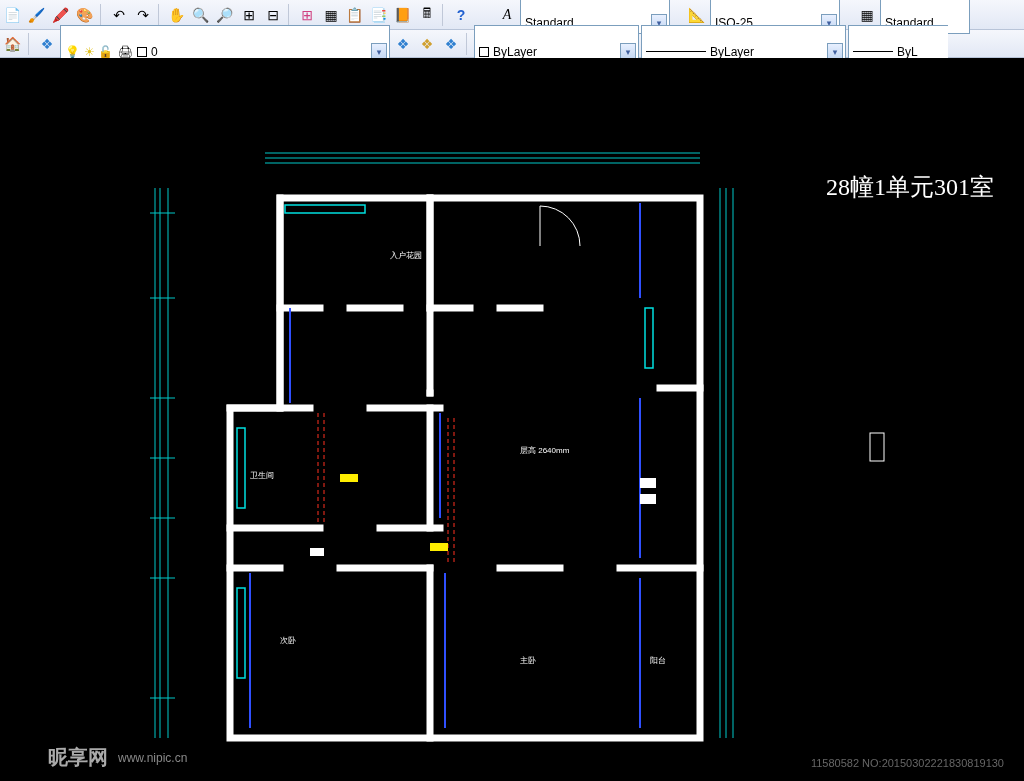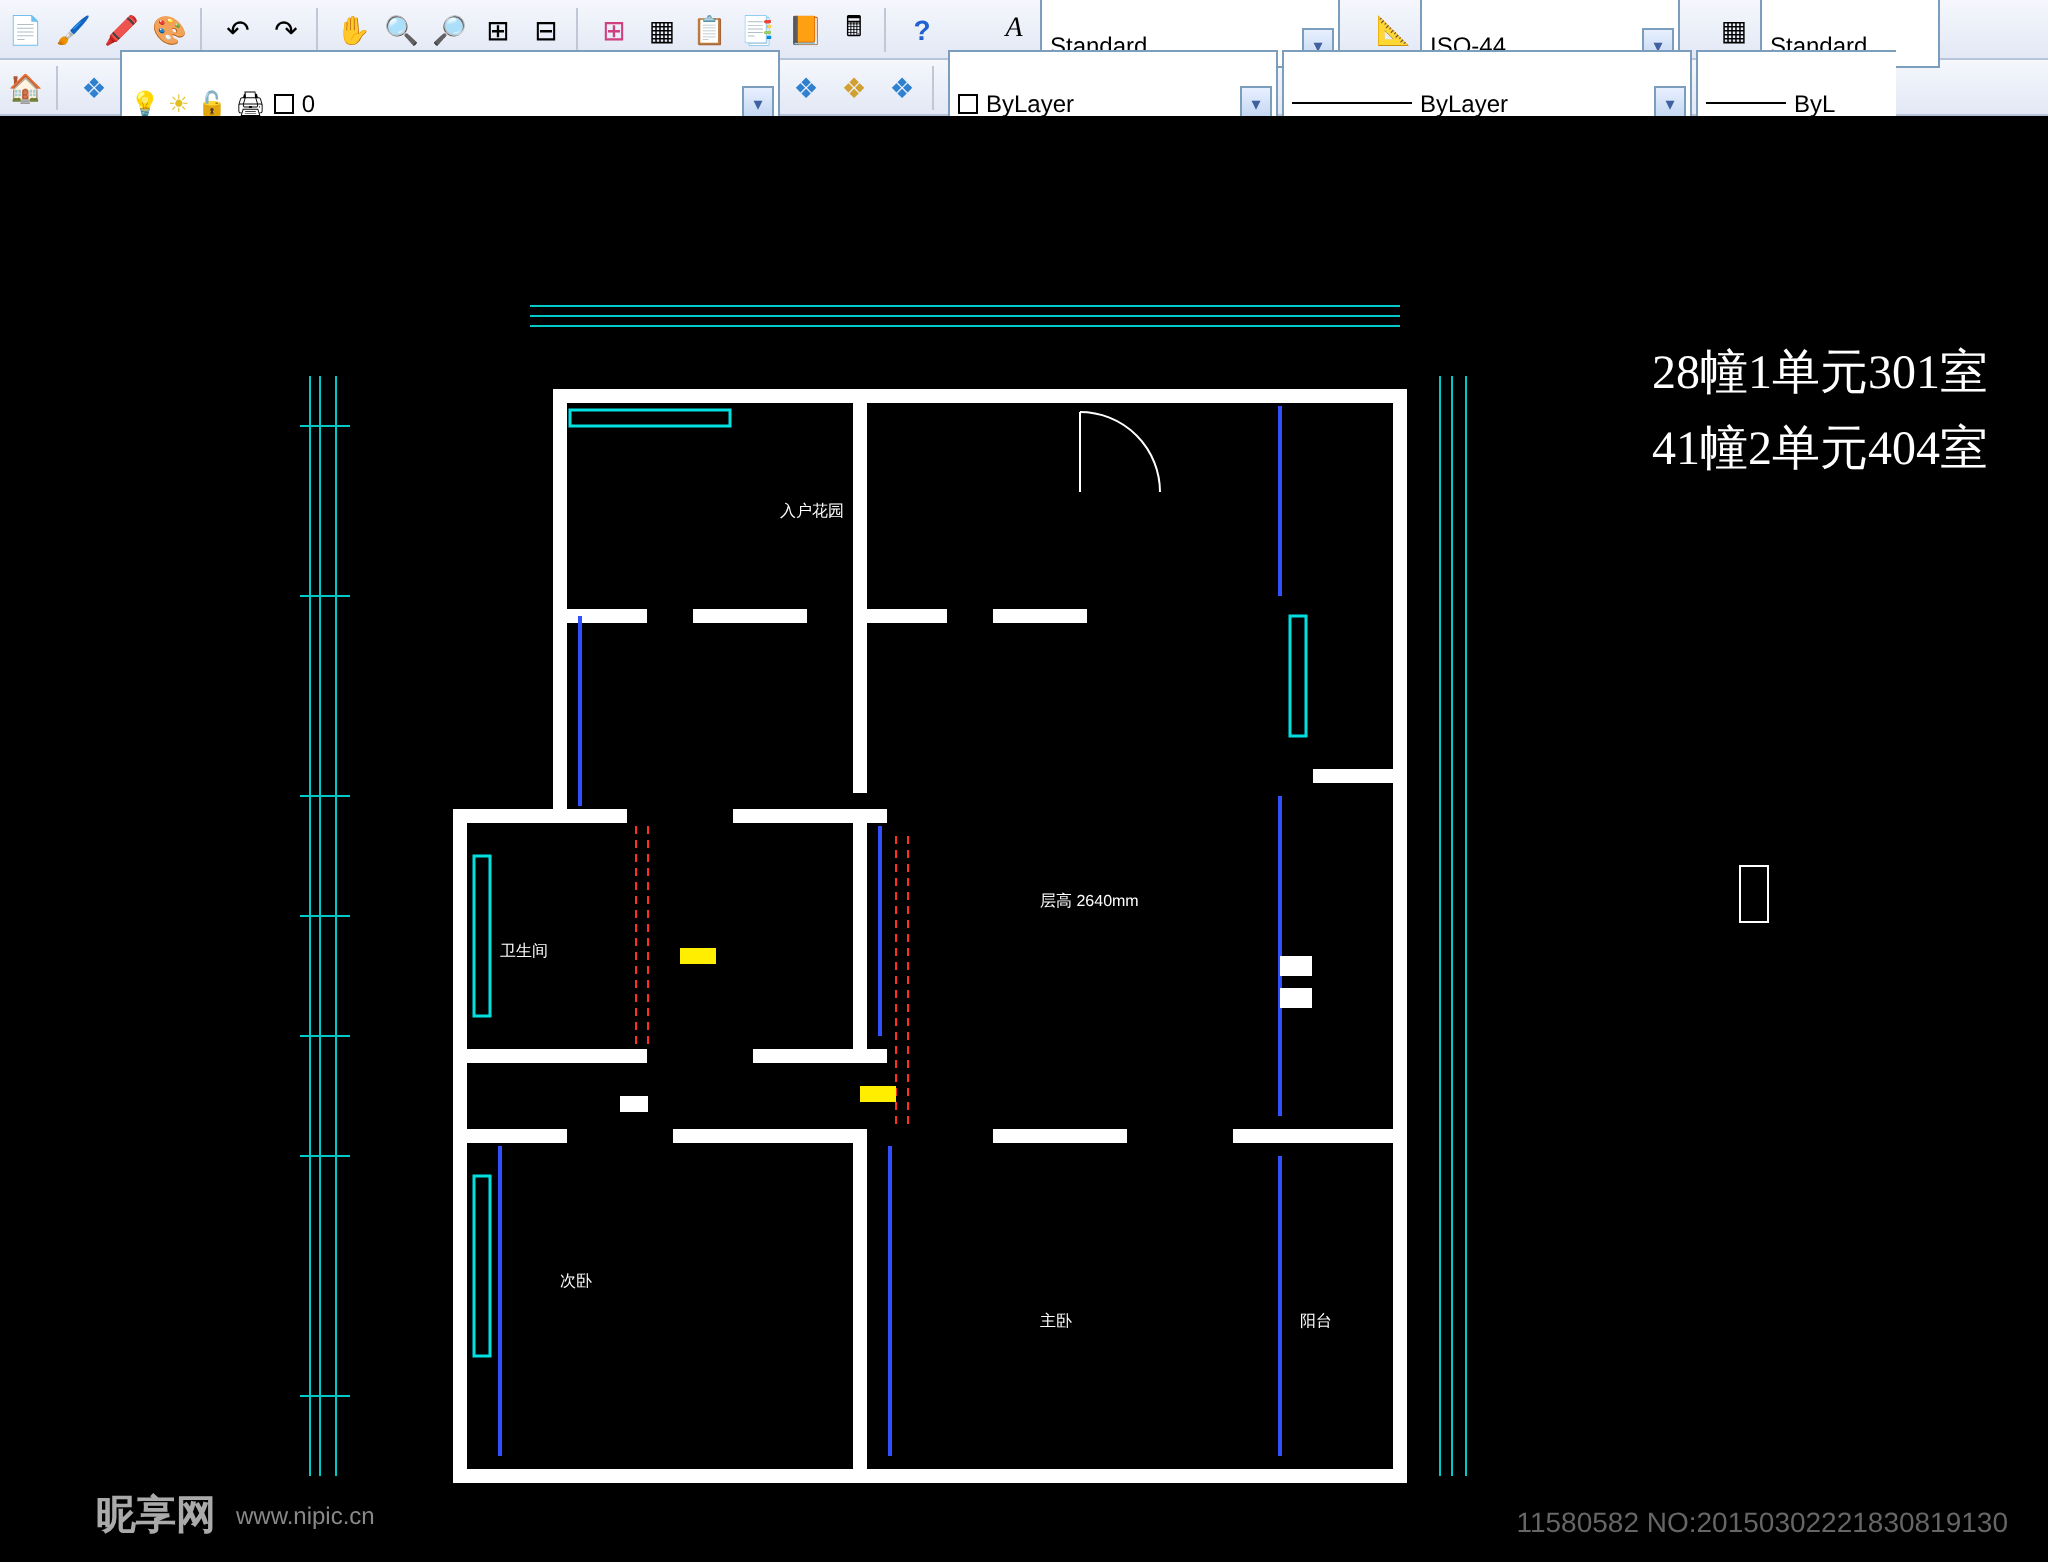--- a/index.html
+++ b/index.html
@@ -14,21 +14,21 @@
 .sq { width: 10px; height: 10px; border: 1px solid #000; display: inline-block; }
 .line-sample { width: 60px; height: 1px; background: #000; display: inline-block; }
 
 .canvas { position: absolute; top: 58px; left: 0; right: 0; bottom: 0; background: #000; }
 .drawing { position: absolute; inset: 0; }
 
 .side-text { position: absolute; right: 30px; top: 110px; color: #fff; font-size: 24px; font-family: "SimSun", serif; line-height: 1.6; text-align: left; margin-left: 40px; }
 
 .watermark { position: absolute; left: 20px; bottom: 10px; color: #888; font-size: 12px; display: flex; align-items: center; gap: 10px; }
 .watermark .logo { color: #aaa; font-size: 20px; font-weight: bold; font-family: "Microsoft YaHei"; padding-left: 28px; }
-.meta { position: absolute; right: 20px; bottom: 12px; color: #666; font-size: 14px; font-family: Arial; }
+.meta { position: absolute; right: 20px; bottom: 12px; color: #666; font-size: 11px; font-family: Arial; }
 
 svg text { fill: #fff; font-size: 8px; }
 </style>
 </head>
 <body>
 
 <div class="toolbar-row">
   <div class="icon-btn">📄</div>
   <div class="icon-btn">🖌️</div>
   <div class="icon-btn">🖍️</div>
@@ -54,21 +54,21 @@
   <div style="flex:0 0 20px"></div>
   <div class="icon-btn" style="font-style:italic;font-family:serif">A</div>
   <div class="dropdown" style="width:150px">
     <span>Standard</span>
     <div style="flex:1"></div>
     <div class="dd-arrow">▾</div>
   </div>
   <div style="flex:0 0 12px"></div>
   <div class="icon-btn">📐</div>
   <div class="dropdown" style="width:130px">
-    <span>ISO-44</span>
+    <span>ISO-25</span>
     <div style="flex:1"></div>
     <div class="dd-arrow">▾</div>
   </div>
   <div style="flex:0 0 12px"></div>
   <div class="icon-btn">▦</div>
   <div class="dropdown" style="width:90px">
     <span>Standard</span>
   </div>
 </div>
 
@@ -209,21 +209,20 @@
     <text x="390" y="200">入户花园</text>
     <text x="520" y="395">层高 2640mm</text>
     <text x="250" y="420" font-size="6">卫生间</text>
     <text x="280" y="585" font-size="6">次卧</text>
     <text x="520" y="605" font-size="6">主卧</text>
     <text x="650" y="605" font-size="6">阳台</text>
   </svg>
 
   <div class="side-text">
     <div>28幢1单元301室</div>
-    <div>41幢2单元404室</div>
   </div>
 
   <div class="watermark">
     <span class="logo">昵享网</span>
     <span>www.nipic.cn</span>
   </div>
   <div class="meta">
     <span>11580582</span>
     <span> </span>
     <span>NO:20150302221830819130</span>

